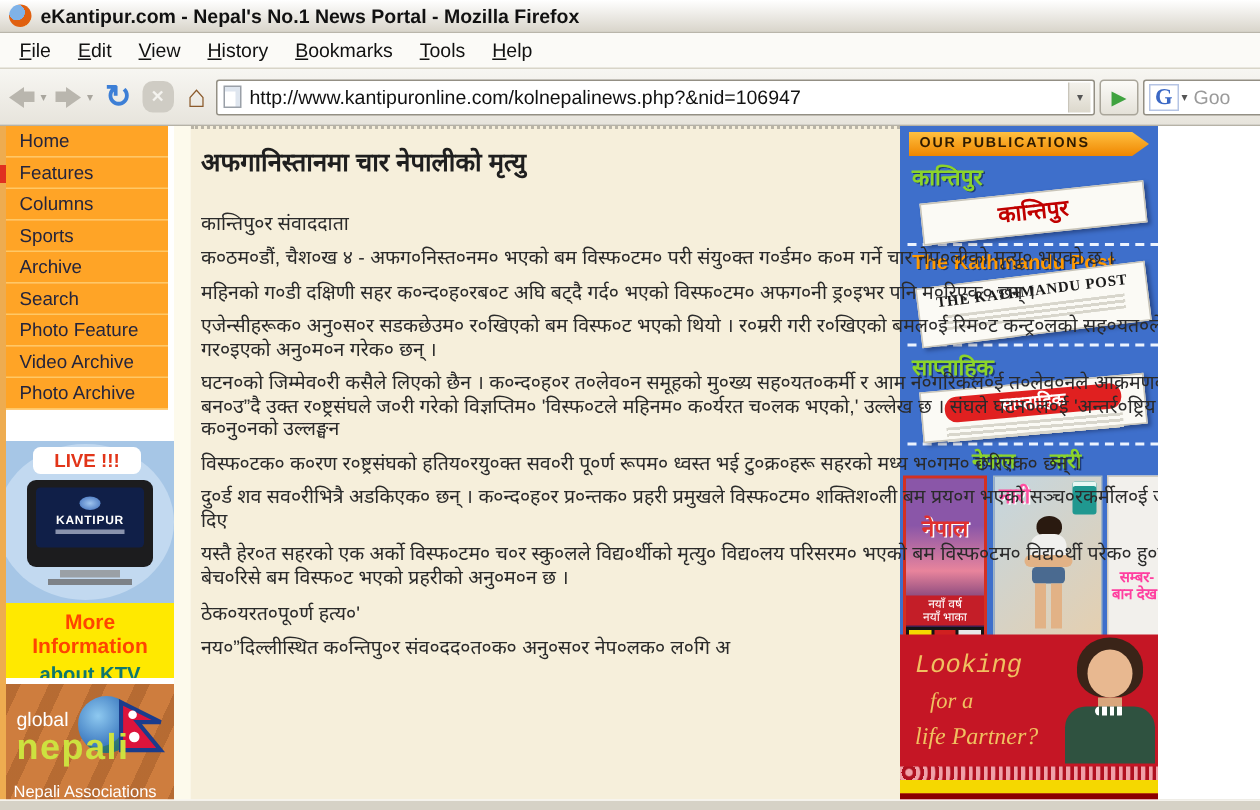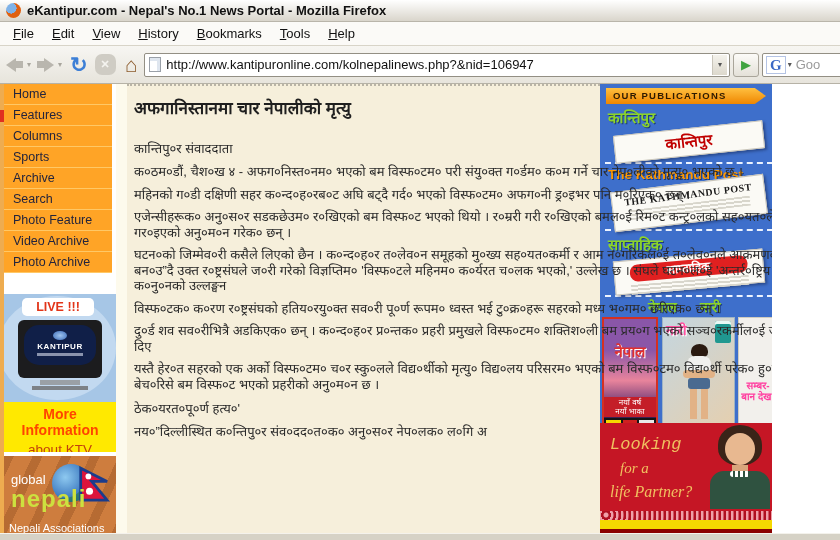--- a/index.html
+++ b/index.html
@@ -56,30 +56,30 @@
     border-left:4px solid #eeac50; }
   .side-item { height:21px; line-height:20px; background:#ffa426; border-bottom:1px solid #ffc866;
     font-size:12.5px; color:#24243c; padding-left:9px; cursor:pointer; }
   .red-tick { position:absolute; left:-4px; top:26px; width:4px; height:12px; background:#e03020; }
   .ktv-ad { position:absolute; left:0; top:210px; width:112px; height:108px;
     background:#a6c6e6; overflow:hidden; }
   .ktv-circle { position:absolute; left:-6px; top:2px; width:118px; height:104px; border-radius:50%; background:#c2d9f0; }
   .live-badge { position:absolute; left:18px; top:4px; width:72px; height:18px; background:#fff;
     border-radius:5px; color:#e23519; font-weight:bold; font-size:12.5px; text-align:center; line-height:18px; }
   .tv { position:absolute; left:14px; top:26px; width:84px; height:58px; background:#1c1c1e; border-radius:6px; padding:5px 6px; }
-  .tv-screen { width:72px; height:40px; background:#101f48; border-radius:15px; text-align:center; padding-top:6px; }
+  .tv-screen { width:72px; height:40px; background:#101f48; border-radius:3px; text-align:center; padding-top:6px; }
   .tv-globe { width:14px; height:9px; border-radius:50%; background:radial-gradient(#9fc4ee,#3a6ab8); margin:0 auto 2px; }
   .tv-brand { color:#fff; font-size:8px; font-weight:bold; letter-spacing:.5px; }
   .tv-sub { width:46px; height:3px; background:#8a93ad; margin:2px auto 0; }
   .tv-stand { position:absolute; left:36px; top:86px; width:40px; height:5px; background:#9aa0a6; }
   .tv-base { position:absolute; left:28px; top:92px; width:56px; height:4px; background:#7d8288; }
   .ktv-info { position:absolute; left:0; top:318px; width:112px; height:50px; background:#ffe900;
     text-align:center; padding-top:4px; overflow:hidden; }
   .info1 { color:#ff4400; font-weight:bold; font-size:14px; }
-  .info2 { color:#c2410c; font-weight:normal; font-size:13.5px; display:inline-block; margin-top:4px; }
+  .info2 { color:#0f766e; font-weight:bold; font-size:13.5px; display:inline-block; margin-top:4px; }
   .gn-ad { position:absolute; left:0; top:372px; width:112px; height:77px; background:#ce7d3e; overflow:hidden; }
   .gn-stripes { position:absolute; inset:0;
     background:repeating-linear-gradient(115deg, rgba(120,60,20,.28) 0 9px, transparent 9px 26px); }
   .gn-word1 { position:absolute; left:7px; top:16px; color:#fff; font-size:13px; }
   .gn-word2 { position:absolute; left:7px; top:29px; color:#cde13f; font-size:24px; font-weight:bold; letter-spacing:1px; }
   .gn-globe { position:absolute; left:48px; top:8px; width:38px; height:38px; border-radius:50%;
     background:radial-gradient(circle at 35% 35%, #8ec9f0, #2d6ab6 70%);
     box-shadow:inset -6px -4px 0 rgba(40,120,60,.55); }
   .gn-flag { position:absolute; left:74px; top:10px; }
   .gn-bottom { position:absolute; left:5px; top:66px; color:#fff; font-size:11px; white-space:nowrap; }

